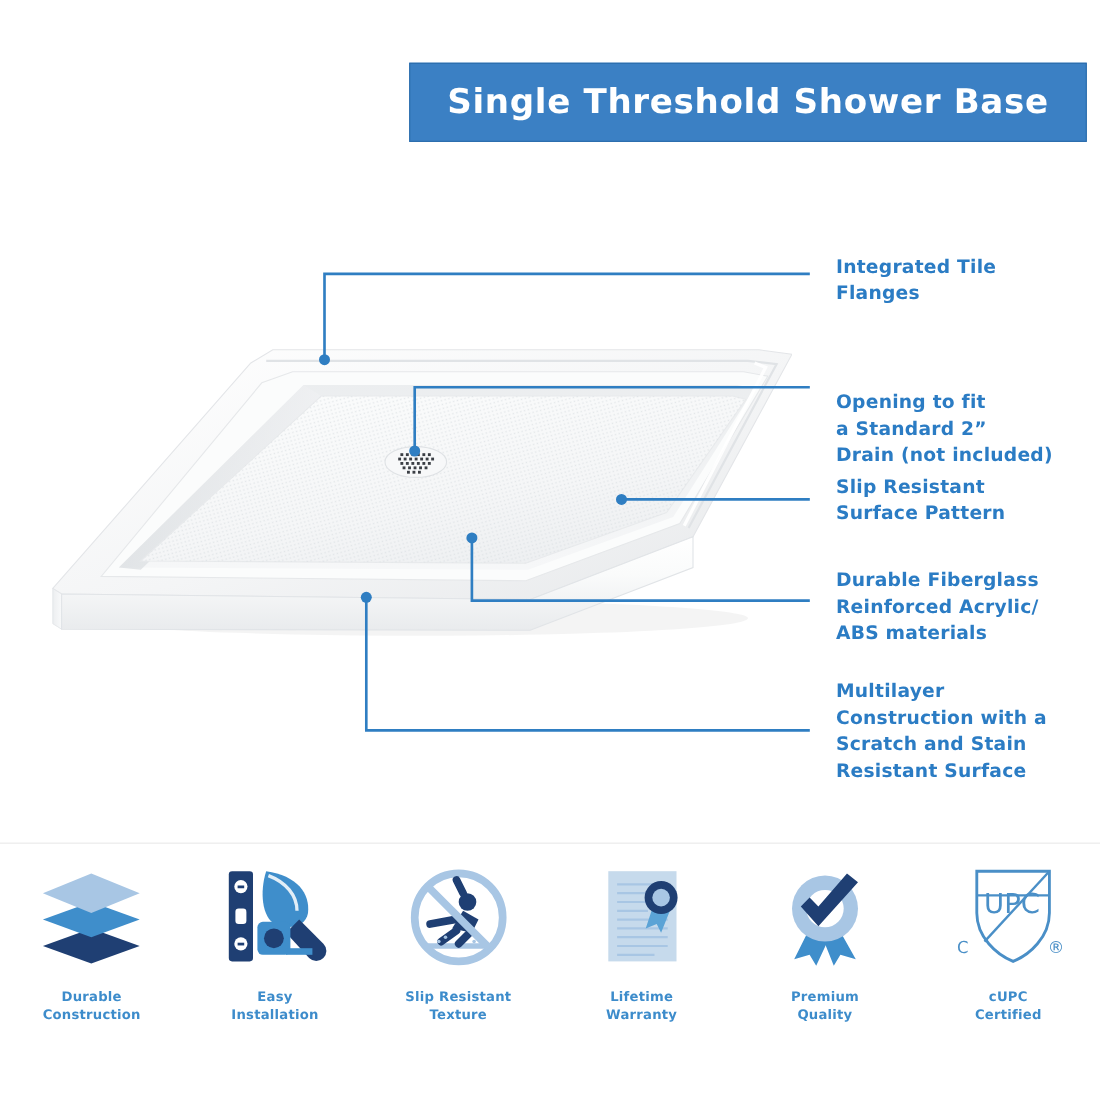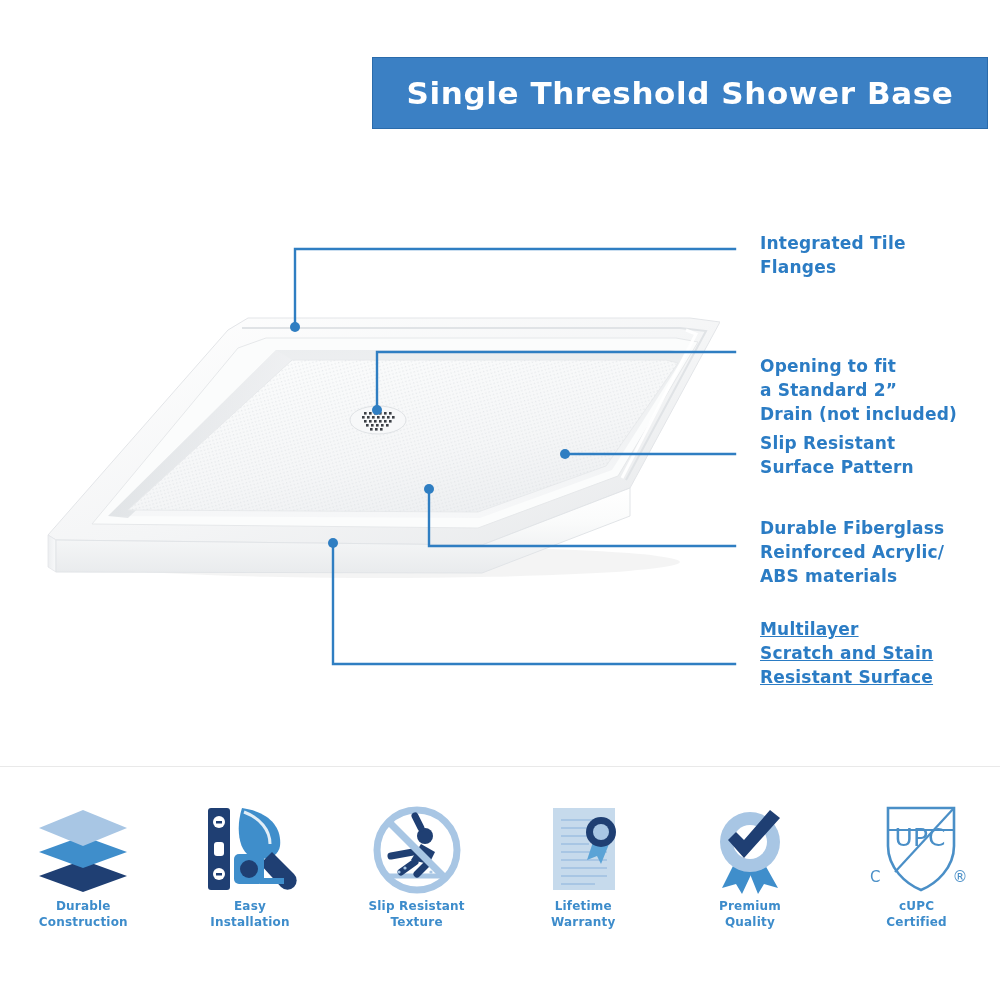--- a/index.html
+++ b/index.html
@@ -65,21 +65,21 @@
     font-size: 17px;
     font-weight: bold;
     line-height: 1.42;
     letter-spacing: 0.2px;
     width: 215px;
   }
   .callout-1 { left: 760px; top: 231px; }
   .callout-2 { left: 760px; top: 314px; margin-top: 40px; }
   .callout-3 { left: 760px; top: 431px; }
   .callout-4 { left: 760px; top: 516px; }
-  .callout-5 { left: 760px; top: 617px; text-decoration: underline; }
+  .callout-5 { left: 760px; top: 617px; }
 
   
   .divider {
     position: absolute;
     left: 0;
     top: 766px;
     width: 1000px;
     height: 1px;
     background: #e9e9e9;
   }
@@ -94,21 +94,21 @@
   }
   .feature {
     width: 150px;
     display: flex;
     flex-direction: column;
     align-items: center;
   }
   .feature-icon {
     height: 112px;
     display: flex;
-    align-items: flex-end;
+    align-items: flex-start;
     justify-content: center;
   }
   .feature-label {
     color: #3d8ccb;
     font-size: 12px;
     font-weight: bold;
     line-height: 1.35;
     text-align: center;
     letter-spacing: 0.2px;
   }
@@ -247,20 +247,21 @@
 </div>
 
 <div class="callout callout-4">
   <div>Durable Fiberglass</div>
   <div>Reinforced Acrylic/</div>
   <div>ABS materials</div>
 </div>
 
 <div class="callout callout-5">
   <div>Multilayer</div>
+  <div>Construction with a</div>
   <div>Scratch and Stain</div>
   <div>Resistant Surface</div>
 </div>
 
 <div class="divider"></div>
 
 <div id="features">
 
   <div class="feature">
     <div class="feature-icon">

